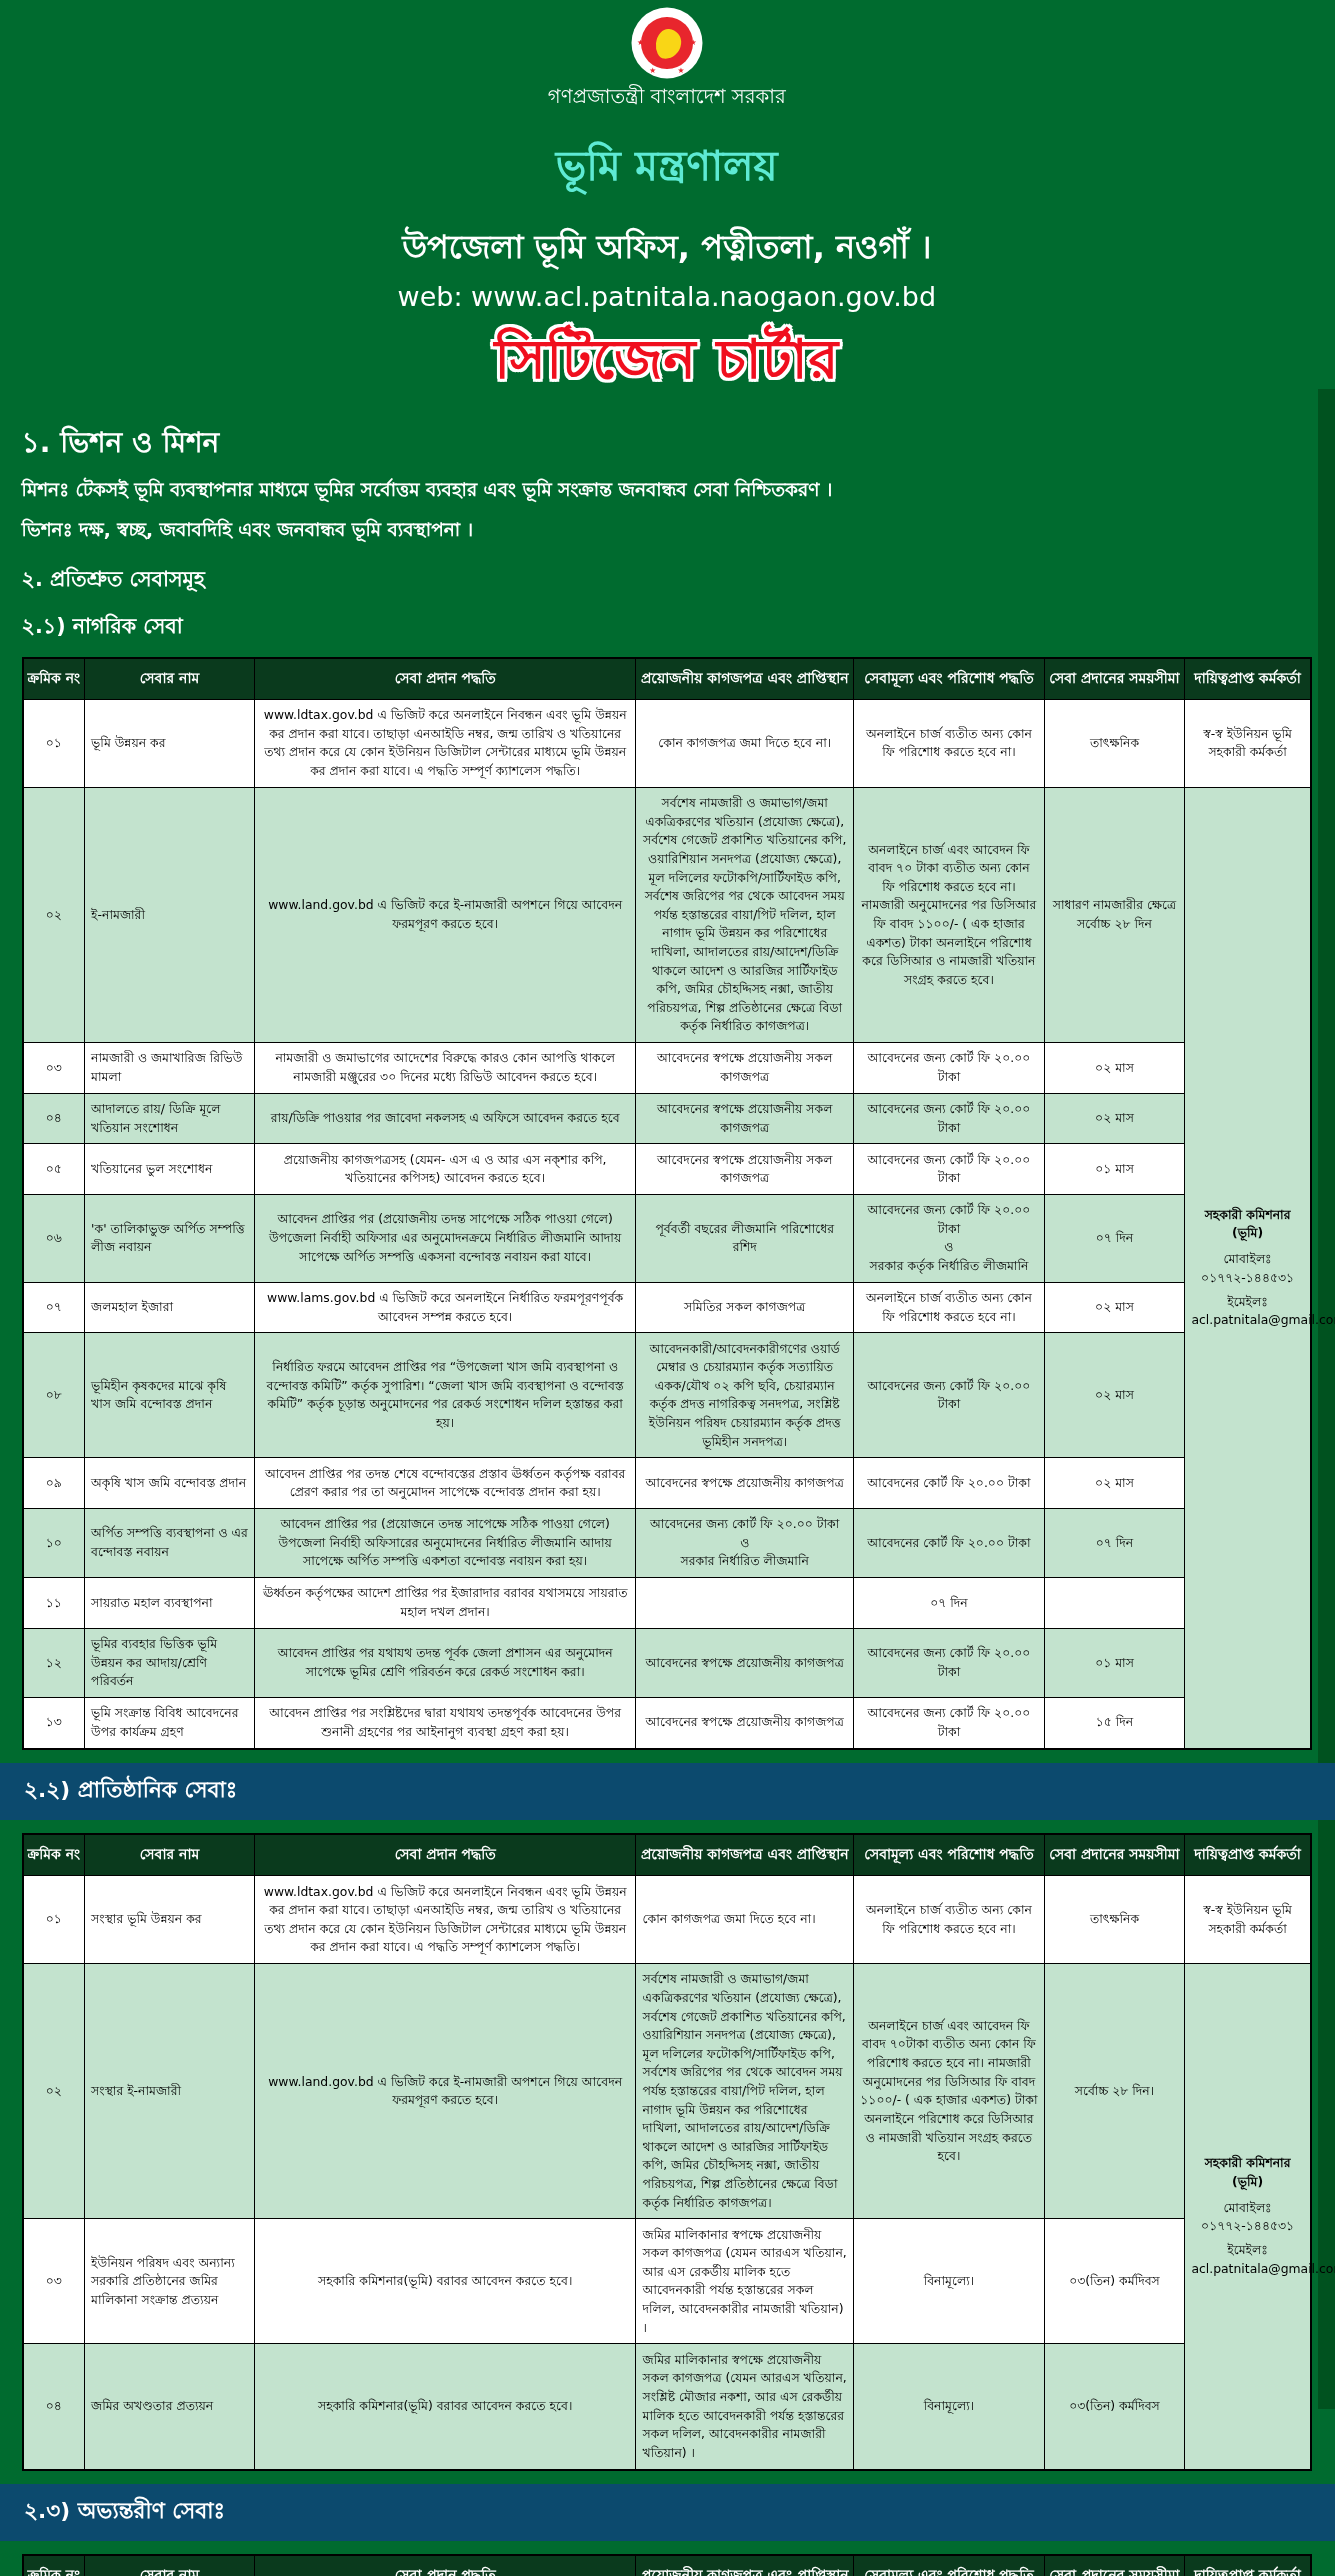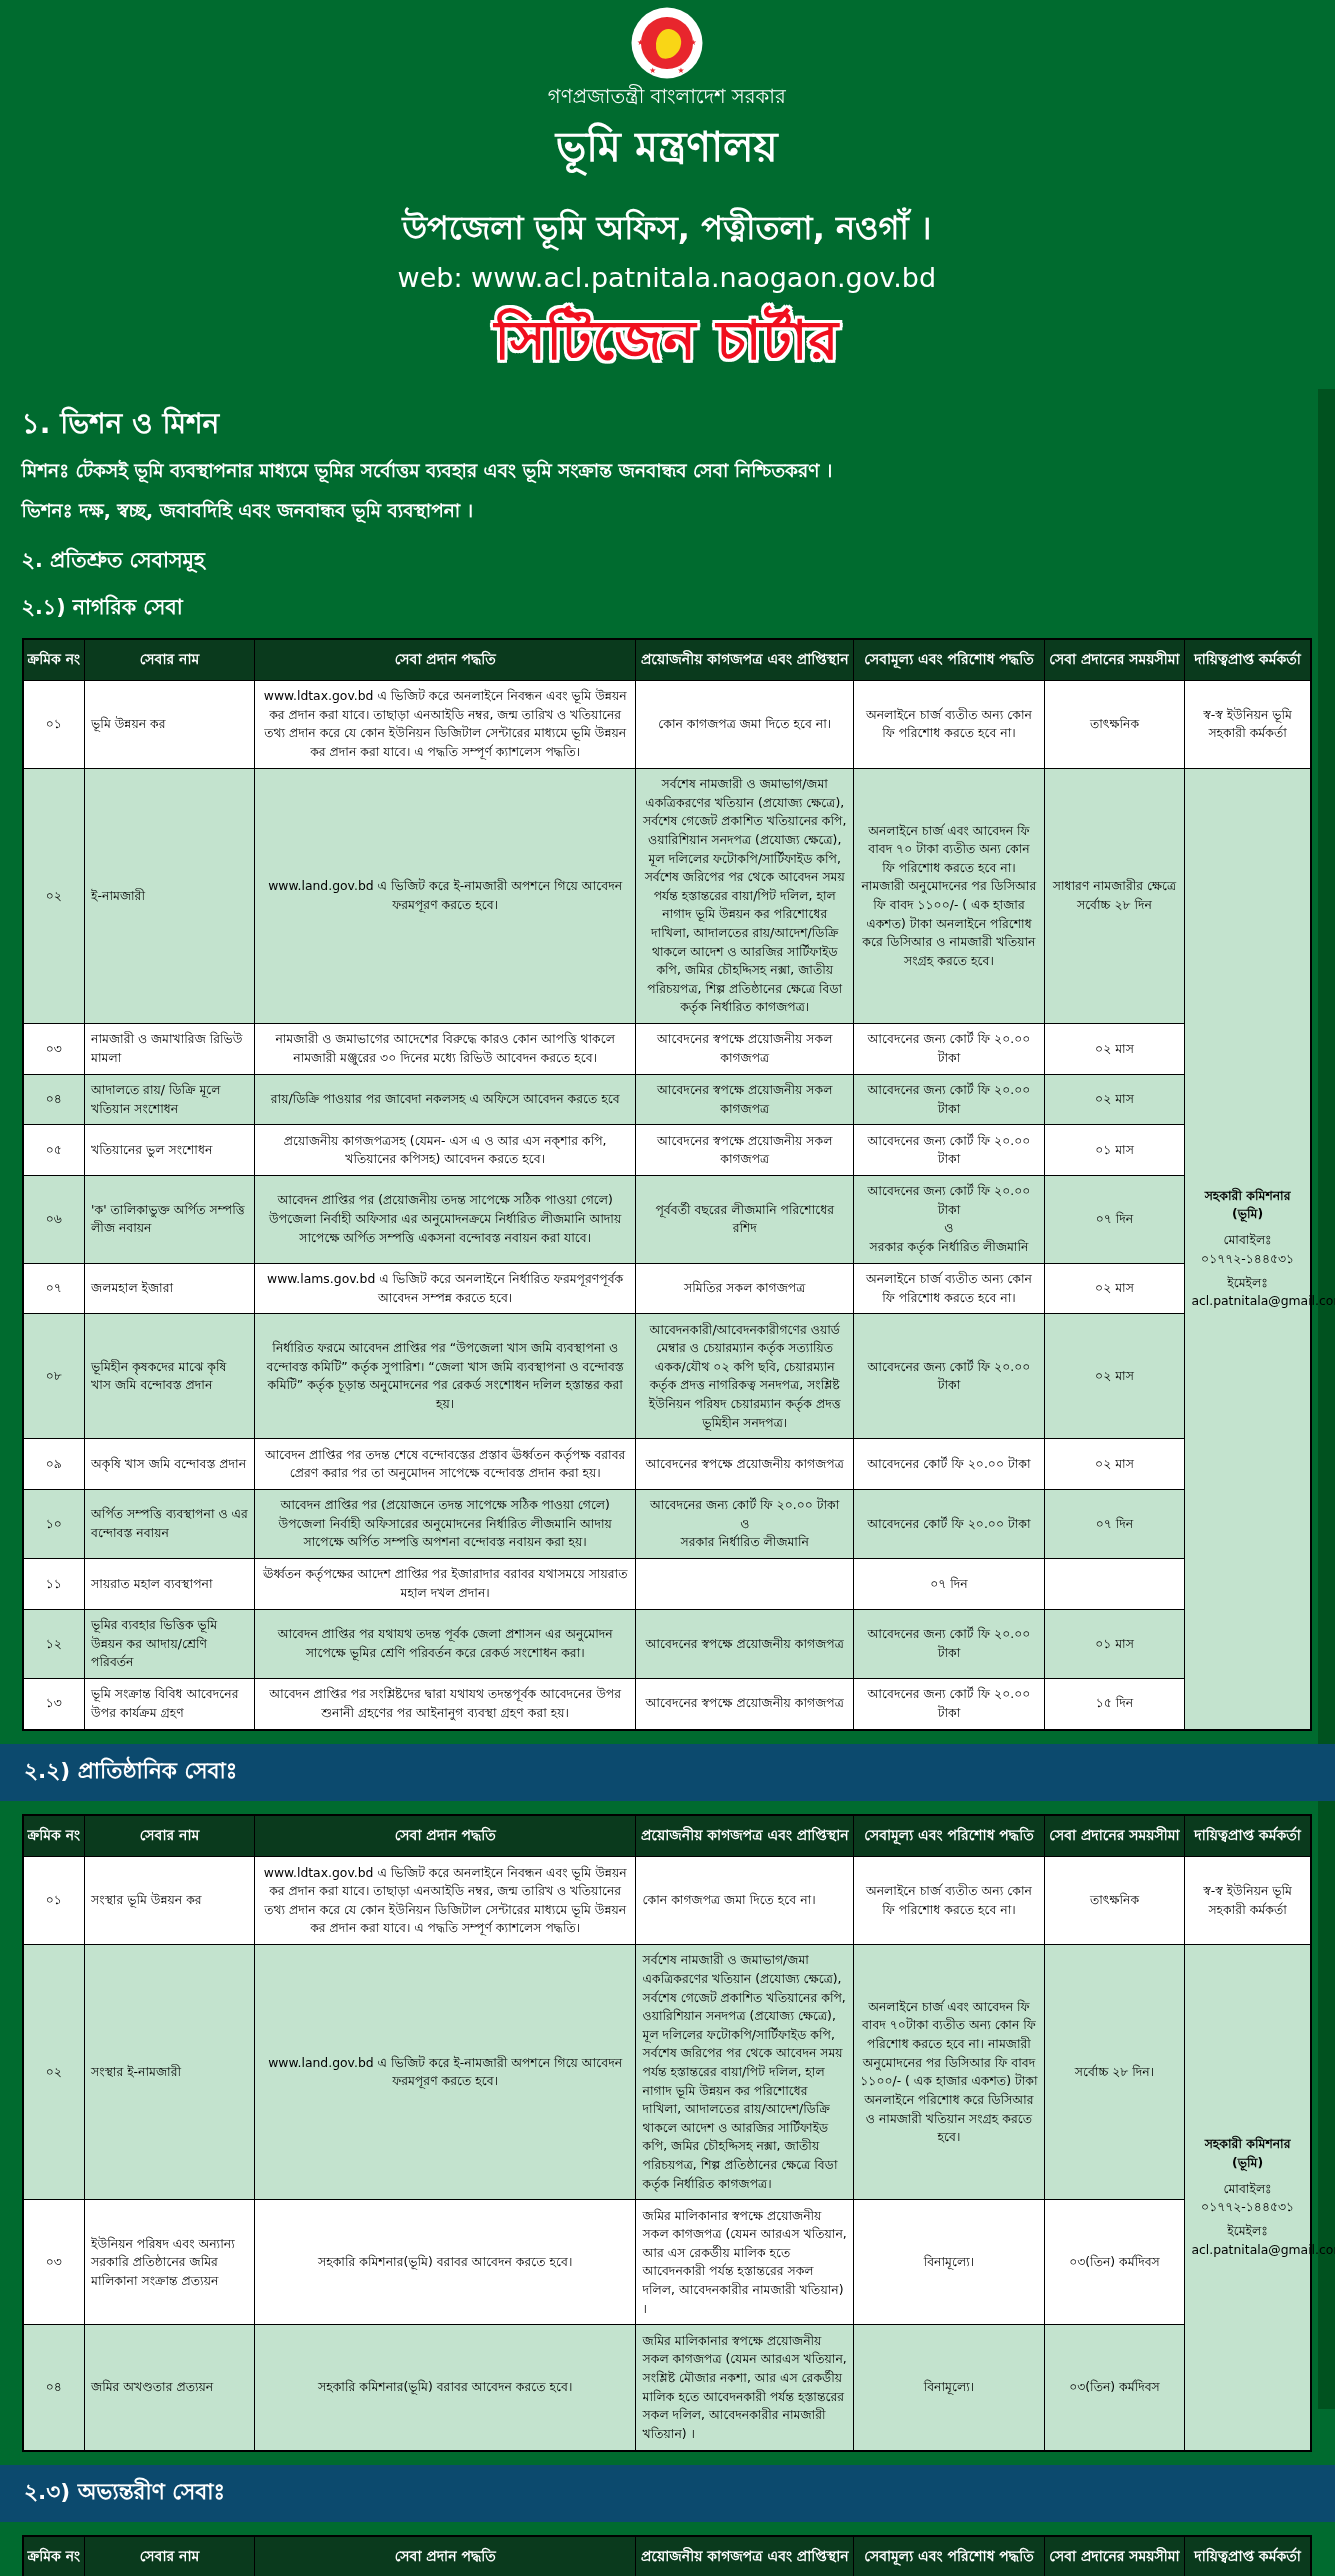--- a/index.html
+++ b/index.html
@@ -16,21 +16,21 @@
   .hdr{text-align:center;padding-top:7.2px;}
   .seal{width:68px;height:68px;margin:2.1px auto 5.2px;background:#ffffff;border-radius:50%;
         position:relative;box-shadow:0 0 0 1.5px #ffffff;}
   .seal .ring{position:absolute;inset:8.2px;background:#E8262D;border-radius:50%;}
   .seal .map{position:absolute;left:23px;top:19.6px;width:25px;height:30px;background:#F9D616;
              border-radius:46% 54% 62% 38% / 52% 44% 56% 48%;transform:rotate(6deg);}
   .seal .star{position:absolute;color:#E8262D;font-size:7.7px;line-height:1;}
   .seal .s1{left:4.1px;top:30px;} .seal .s2{right:4.1px;top:30px;}
   .seal .s3{left:16.5px;bottom:2.1px;} .seal .s4{right:16.5px;bottom:2.1px;}
   .gov-line{font-size:19.6px;margin-top:2.1px;}
-  .ministry{font-size:41px;font-weight:bold;color:#ffffff;margin-top:1px;}
+  .ministry{font-size:41px;font-weight:bold;color:#5eead4;margin-top:20px;}
   .office{font-size:32px;font-weight:bold;margin-top:19px;}
   .web{font-size:27px;margin-top:4.1px;}
   .charter{font-size:54px;font-weight:bold;color:#F00F1E;margin-top:6.2px;letter-spacing:1px;
     text-shadow:-2.6px -2.6px 0 #fff,2.6px -2.6px 0 #fff,-2.6px 2.6px 0 #fff,2.6px 2.6px 0 #fff,
                  0 -3.1px 0 #fff,0 3.1px 0 #fff,-3.1px 0 0 #fff,3.1px 0 0 #fff;}
 
   
   .sec1-h{font-size:28px;font-weight:bold;margin:13.4px 0 5.2px;}
   .vm{font-size:18.5px;font-weight:bold;margin:8.2px 0;}
   .sec2-h{font-size:20.6px;font-weight:bold;margin:17.5px 0 3.1px;}
@@ -185,21 +185,21 @@
           <td class="c-sl">০৯</td>
           <td class="c-name">অকৃষি খাস জমি বন্দোবস্ত প্রদান</td>
           <td class="c-method">আবেদন প্রাপ্তির পর তদন্ত শেষে বন্দোবস্তের প্রস্তাব ঊর্ধ্বতন কর্তৃপক্ষ বরাবর প্রেরণ করার পর তা অনুমোদন সাপেক্ষে বন্দোবস্ত প্রদান করা হয়।</td>
           <td class="c-docs">আবেদনের স্বপক্ষে প্রয়োজনীয় কাগজপত্র</td>
           <td class="c-fee">আবেদনের কোর্ট ফি ২০.০০ টাকা</td>
           <td class="c-time">০২ মাস</td>
         </tr>
         <tr>
           <td class="c-sl">১০</td>
           <td class="c-name">অর্পিত সম্পত্তি ব্যবস্থাপনা ও এর বন্দোবস্ত নবায়ন</td>
-          <td class="c-method">আবেদন প্রাপ্তির পর (প্রয়োজনে তদন্ত সাপেক্ষে সঠিক পাওয়া গেলে) উপজেলা নির্বাহী অফিসারের অনুমোদনের নির্ধারিত লীজমানি আদায় সাপেক্ষে অর্পিত সম্পত্তি অপশনা বন্দোবস্ত নবায়ন করা হয়।</td>
+          <td class="c-method">আবেদন প্রাপ্তির পর (প্রয়োজনে তদন্ত সাপেক্ষে সঠিক পাওয়া গেলে) উপজেলা নির্বাহী অফিসারের অনুমোদনের নির্ধারিত লীজমানি আদায় সাপেক্ষে অর্পিত সম্পত্তি একশতা বন্দোবস্ত নবায়ন করা হয়।</td>
           <td class="c-docs">আবেদনের জন্য কোর্ট ফি ২০.০০ টাকা
 ও
 সরকার নির্ধারিত লীজমানি</td>
           <td class="c-fee">আবেদনের কোর্ট ফি ২০.০০ টাকা</td>
           <td class="c-time">০৭ দিন</td>
         </tr>
         <tr>
           <td class="c-sl">১১</td>
           <td class="c-name">সায়রাত মহাল ব্যবস্থাপনা</td>
           <td class="c-method">ঊর্ধ্বতন কর্তৃপক্ষের আদেশ প্রাপ্তির পর ইজারাদার বরাবর যথাসময়ে সায়রাত মহাল দখল প্রদান।</td>

